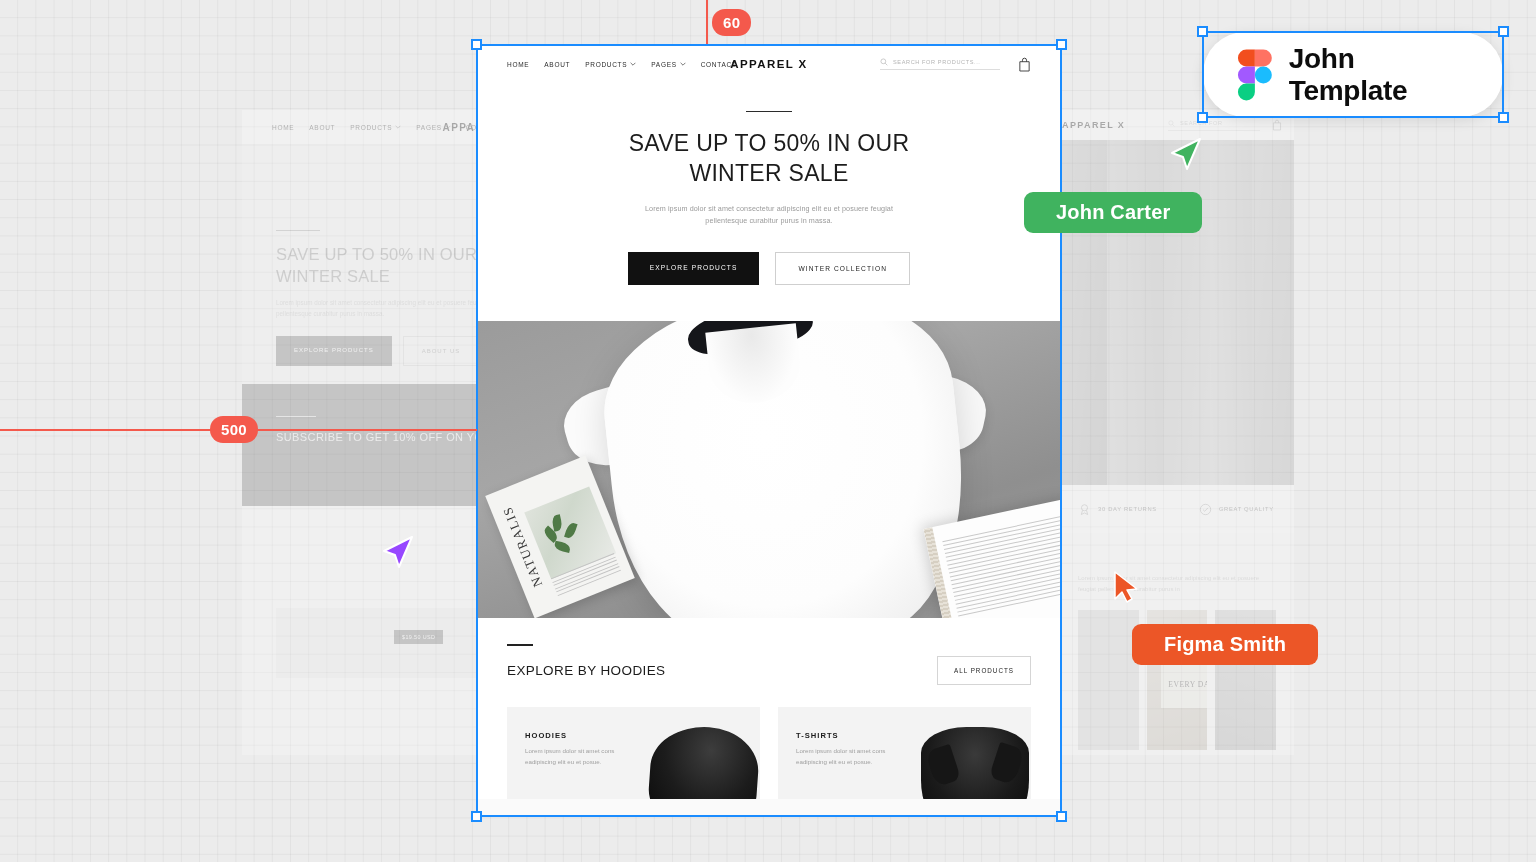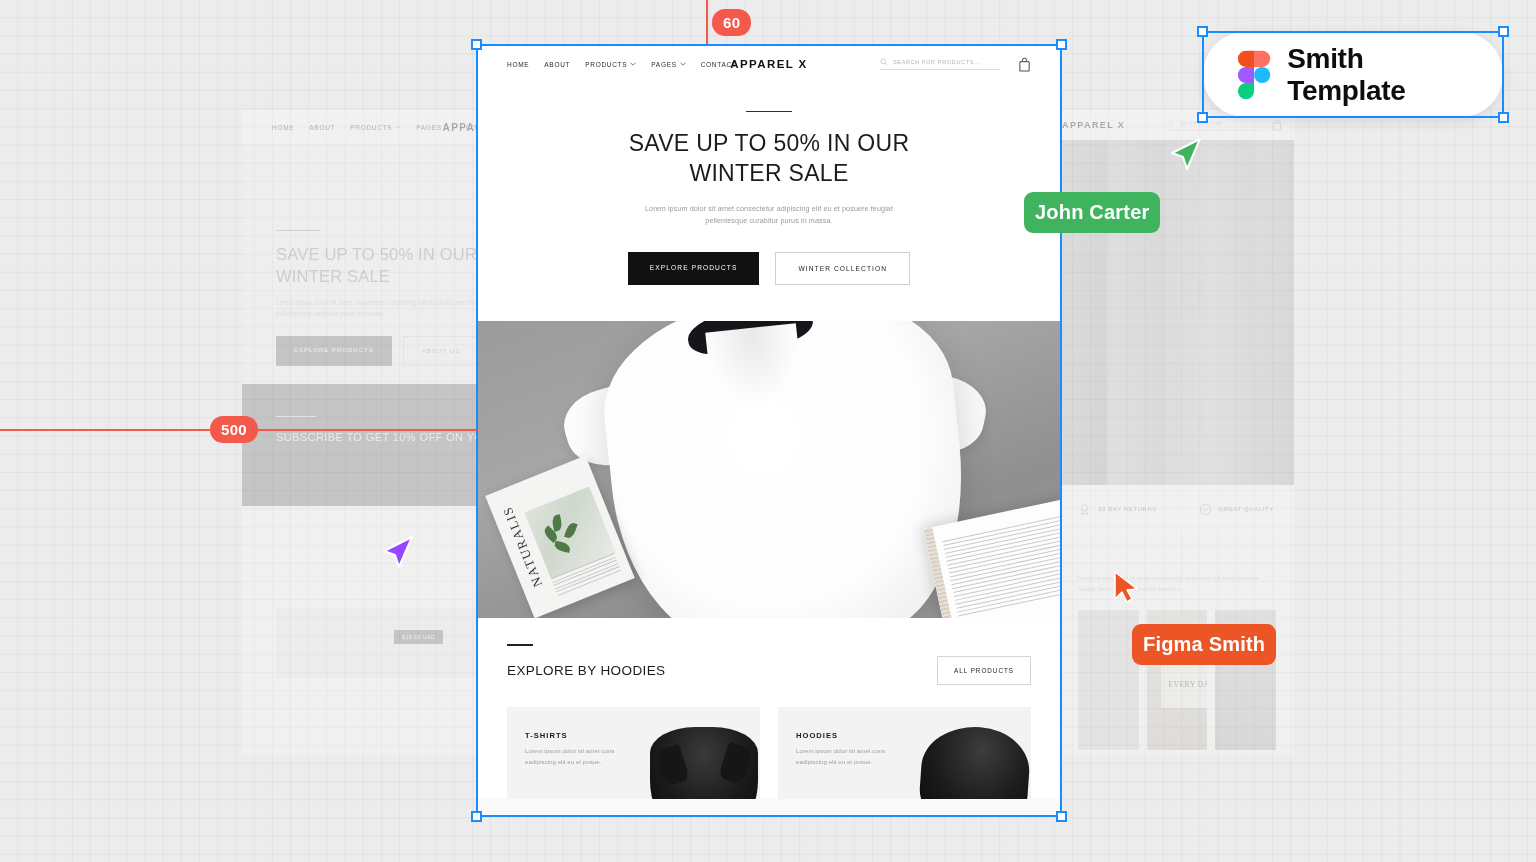--- a/index.html
+++ b/index.html
@@ -237,21 +237,21 @@
   .measline { position:absolute; background:#f4594c; }
   .measbadge {
     position:absolute; background:#f4594c; color:#fff; border-radius: 13px;
     font-size: 15px; font-weight: 700; padding: 5px 11px; letter-spacing:0.3px;
     white-space:nowrap;
   }
 
   
   .cursorlabel {
     position:absolute; color:#fff; font-size: 20px; font-weight: 700;
-    border-radius: 9px; padding: 9px 11px; white-space:nowrap; letter-spacing:0.2px;
+    border-radius: 9px; padding: 9px 32px; white-space:nowrap; letter-spacing:0.2px;
   }
   .cursorArrow { position:absolute; }
 
   
   .fpill {
     position:absolute; background:#fff; border-radius: 42px;
     display:flex; align-items:center; gap: 16px; padding: 0 34px;
     box-shadow: 0 3px 14px rgba(0,0,0,0.10);
   }
   .fpill .ftxt { font-size: 28px; font-weight: 700; color:#0d0d0d; letter-spacing:-0.3px; }
@@ -470,31 +470,31 @@
     </div>
 
     <div class="cat">
       <div class="catrule"></div>
       <div class="cathead">
         <div class="cattitle">EXPLORE BY HOODIES</div>
         <div class="allbtn">ALL PRODUCTS</div>
       </div>
       <div class="cards">
         <div class="card">
+          <h4>HOODIES</h4>
+          <p>Lorem ipsum dolor sit amet cons eadipiscing elit eu et posue.</p>
+          <div class="cardimg">
+              <div class="hoodblk"></div>
+            </div>
+        </div>
+        <div class="card">
           <h4>T-SHIRTS</h4>
           <p>Lorem ipsum dolor sit amet cons eadipiscing elit eu et posue.</p>
           <div class="cardimg">
               <div class="shirtblk"></div>
-            </div>
-        </div>
-        <div class="card">
-          <h4>HOODIES</h4>
-          <p>Lorem ipsum dolor sit amet cons eadipiscing elit eu et posue.</p>
-          <div class="cardimg">
-              <div class="hoodblk"></div>
             </div>
         </div>
       </div>
     </div>
   </div>
 
   <div class="selbox" style="left:476px; top:44px; width:586px; height:773px;"></div>
   <div class="handle" style="left:471px; top:39px;"></div>
   <div class="handle" style="left:1056px; top:39px;"></div>
   <div class="handle" style="left:471px; top:811px;"></div>
@@ -521,21 +521,21 @@
   <div class="cursorlabel" style="left:1132px; top:624px; background:#EC5627;">Figma Smith</div>
 
   <div class="fpill" style="left:1203px; top:32px; width:300px; height:85px;">
     <svg width="38" height="56" viewBox="0 0 38 56">
       <path d="M10 1h9v18h-9a9 9 0 010-18z" fill="#F24E1E"></path>
       <path d="M19 1h9a9 9 0 010 18h-9V1z" fill="#FF7262"></path>
       <path d="M10 19h9v18h-9a9 9 0 010-18z" fill="#A259FF"></path>
       <circle cx="28" cy="28" r="9" fill="#1ABCFE"></circle>
       <path d="M10 37h9v9a9 9 0 11-9-9z" fill="#0ACF83"></path>
     </svg>
-    <span class="ftxt">Smith Template</span>
+    <span class="ftxt">John Template</span>
   </div>
   <div class="selbox" style="left:1202px; top:31px; width:302px; height:87px;"></div>
   <div class="handle" style="left:1197px; top:26px;"></div>
   <div class="handle" style="left:1498px; top:26px;"></div>
   <div class="handle" style="left:1197px; top:112px;"></div>
   <div class="handle" style="left:1498px; top:112px;"></div>
 
 </div>
 
 </body></html>

